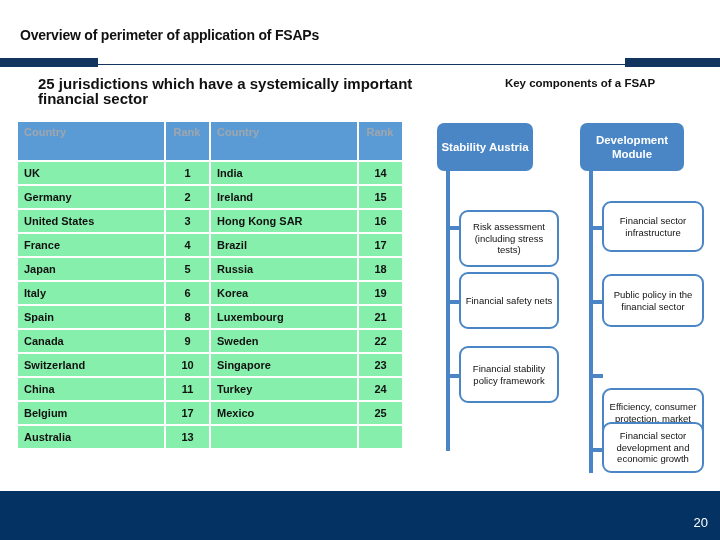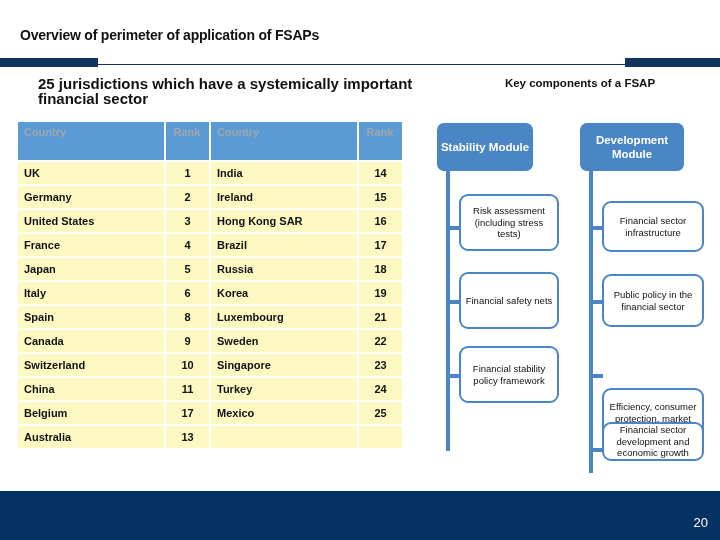--- a/index.html
+++ b/index.html
@@ -98,21 +98,21 @@
     font-size: 11px;
     text-align: left;
     vertical-align: top;
     padding: 4px 6px 22px 6px;
   }
   #jurisdiction-table th.rank-head {
     text-align: center;
     padding-left: 5px;
   }
   #jurisdiction-table td {
-    background: #fef9c3;
+    background: #86efac;
     color: #111111;
     font-weight: bold;
     height: 16px;
     padding: 3px 6px;
     vertical-align: middle;
   }
   #jurisdiction-table td.rank-cell {
     text-align: center;
     padding: 3px 4px;
   }
@@ -303,25 +303,25 @@
         <td class="rank-cell col-rank">13</td>
         <td class="col-country"></td>
         <td class="rank-cell col-rank"></td>
       </tr>
     </tbody>
 </table>
 
 <div id="fsap-diagram">
 
   <div class="module-column" id="stability-column">
-    <div class="module-head">Stability Module</div>
+    <div class="module-head">Stability Austria</div>
     <div class="connector-trunk" style="height:280px;"></div>
 
     <div class="connector-stub" style="top:108px;"></div>
-    <div class="leaf-box" style="top:76px; height:57px;">Risk assessment (including stress tests)</div>
+    <div class="leaf-box" style="top:92px; height:57px;">Risk assessment (including stress tests)</div>
 
     <div class="connector-stub" style="top:182px;"></div>
     <div class="leaf-box" style="top:154px; height:57px;">Financial safety nets</div>
 
     <div class="connector-stub" style="top:256px;"></div>
     <div class="leaf-box" style="top:228px; height:57px;">Financial stability policy framework</div>
   </div>
 
   <div class="module-column" id="development-column">
     <div class="module-head">Development Module</div>
@@ -330,20 +330,20 @@
     <div class="connector-stub" style="top:108px;"></div>
     <div class="leaf-box" style="top:83px; height:51px;">Financial sector infrastructure</div>
 
     <div class="connector-stub" style="top:182px;"></div>
     <div class="leaf-box" style="top:156px; height:53px;">Public policy in the financial sector</div>
 
     <div class="connector-stub" style="top:256px;"></div>
     <div class="leaf-box" style="top:230px; height:61px;margin-top:40px;">Efficiency, consumer protection, market integrity</div>
 
     <div class="connector-stub" style="top:330px;"></div>
-    <div class="leaf-box" style="top:304px; height:39px;">Financial sector development and economic growth</div>
+    <div class="leaf-box" style="top:304px; height:51px;">Financial sector development and economic growth</div>
   </div>
 
 </div>
 
 <div id="footer-bar">
   <div id="page-number">20</div>
 </div>
 
 </body></html>

